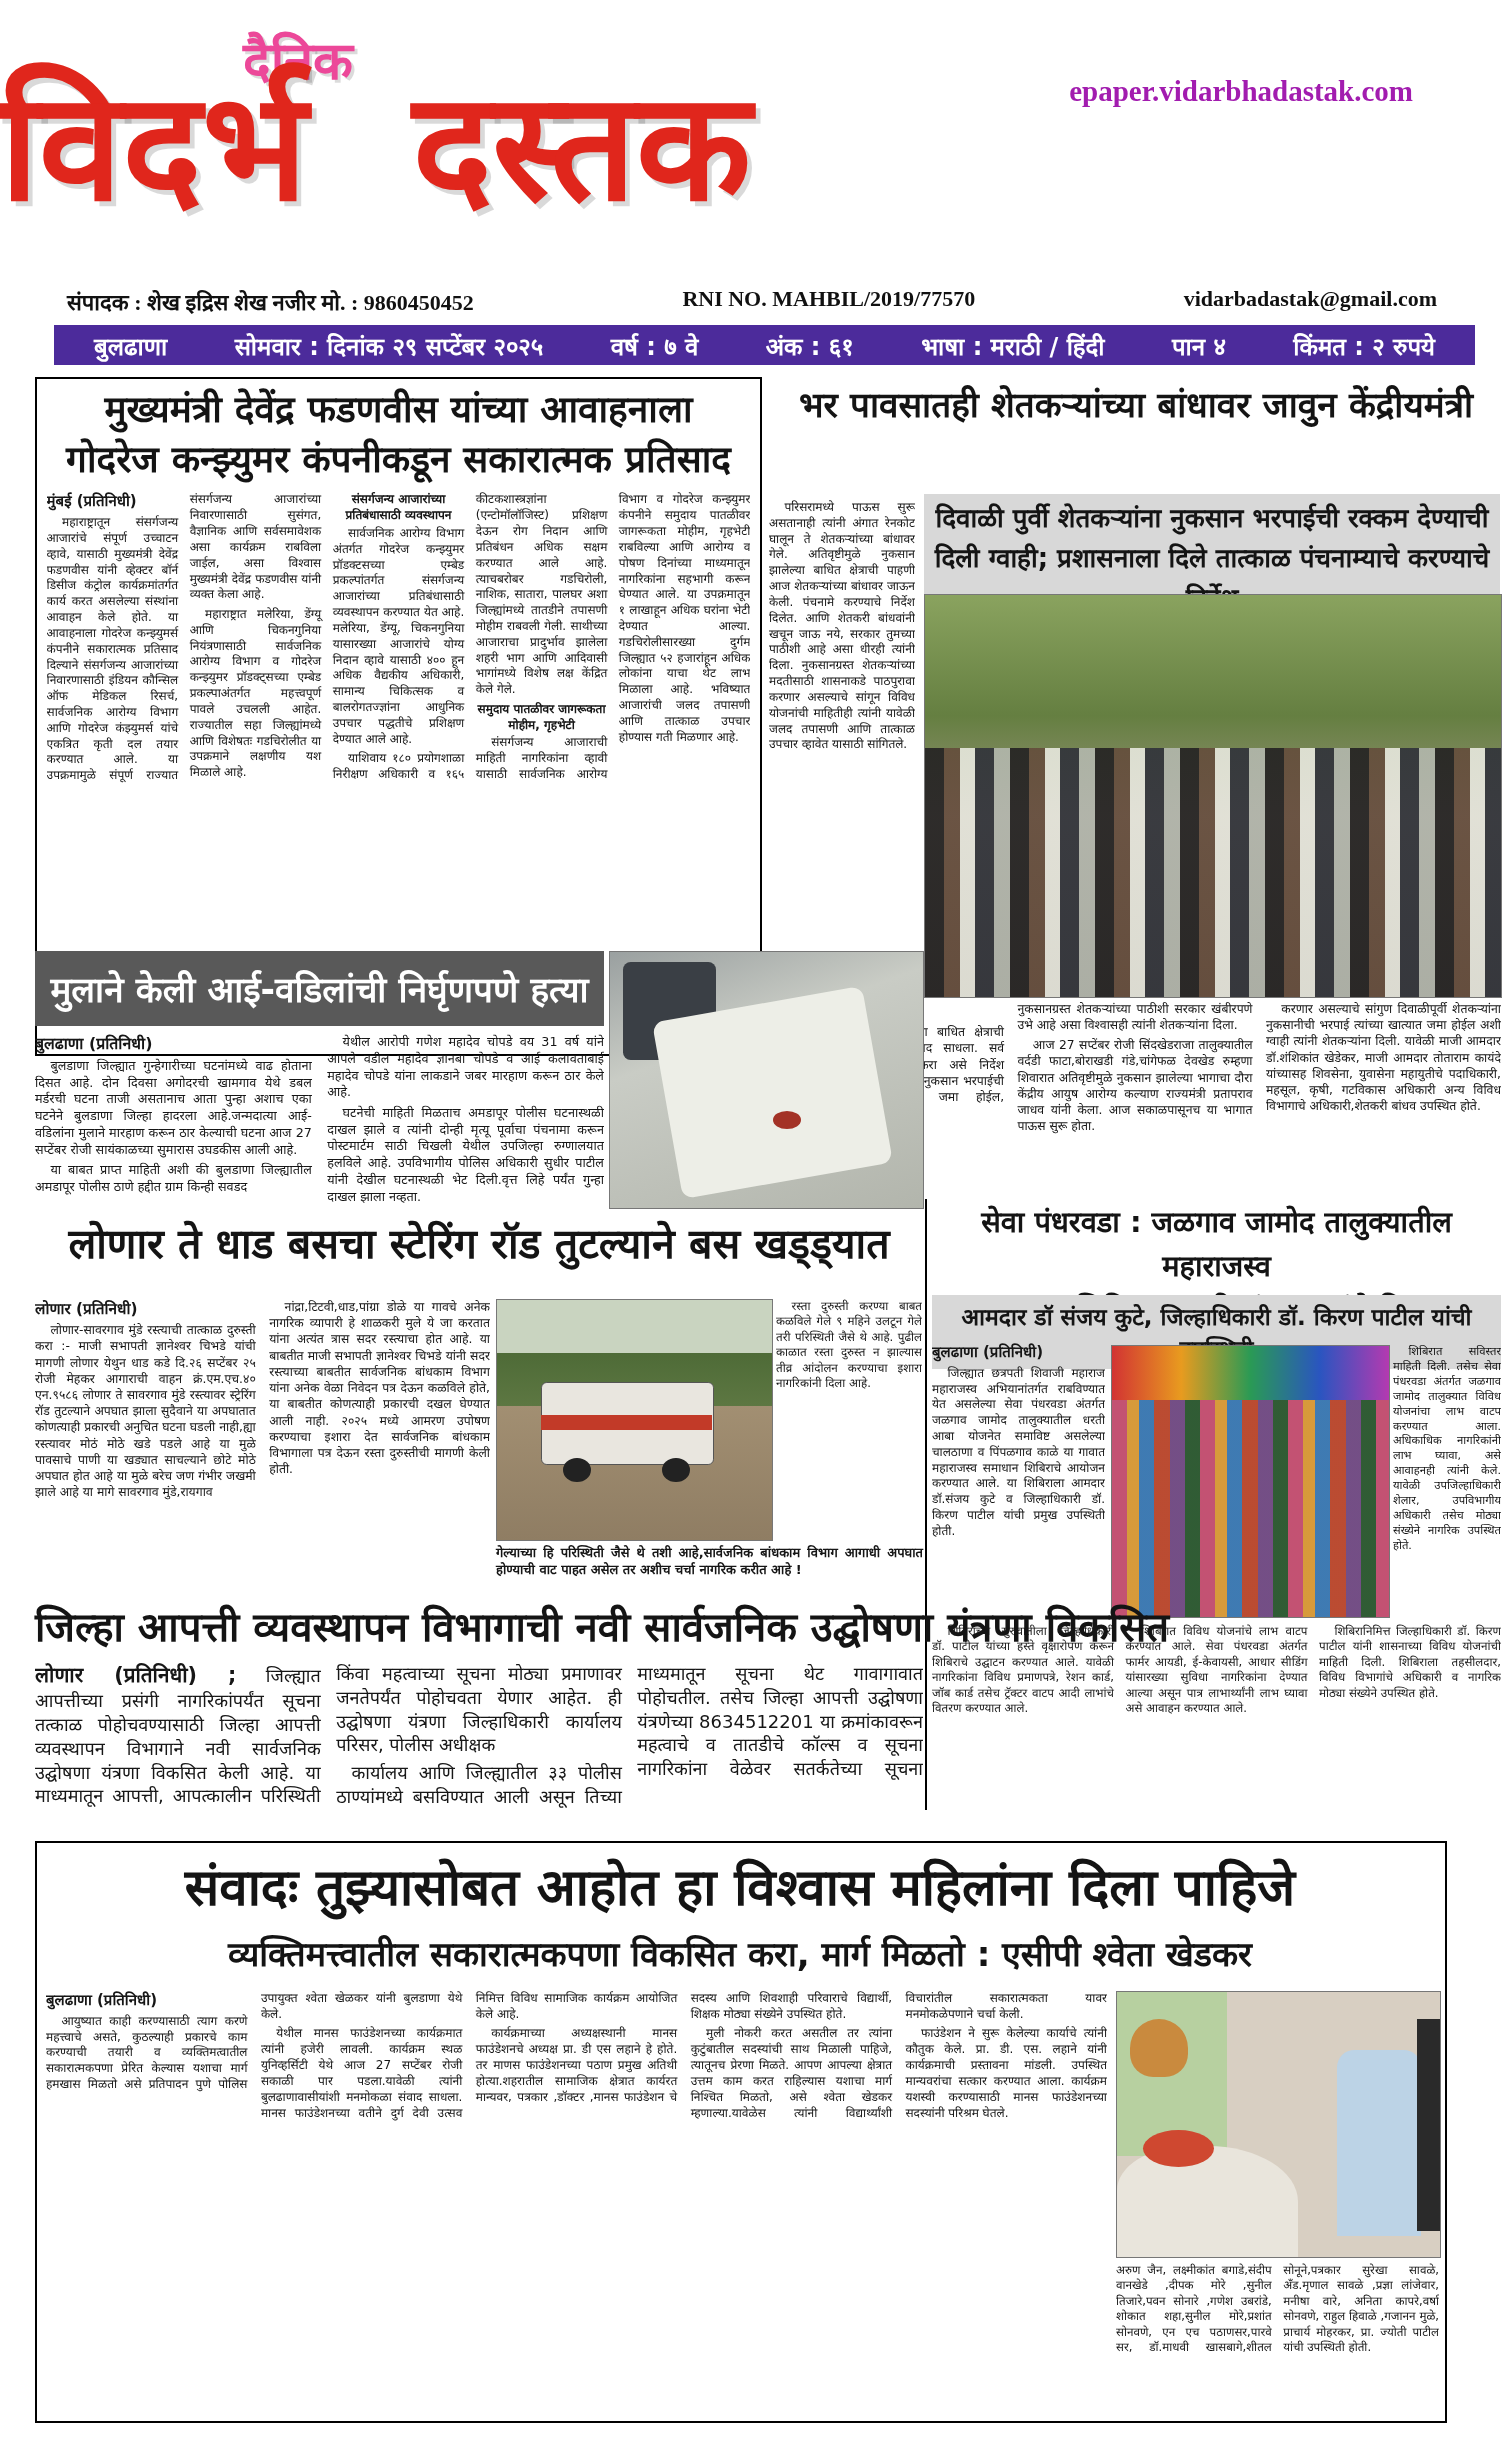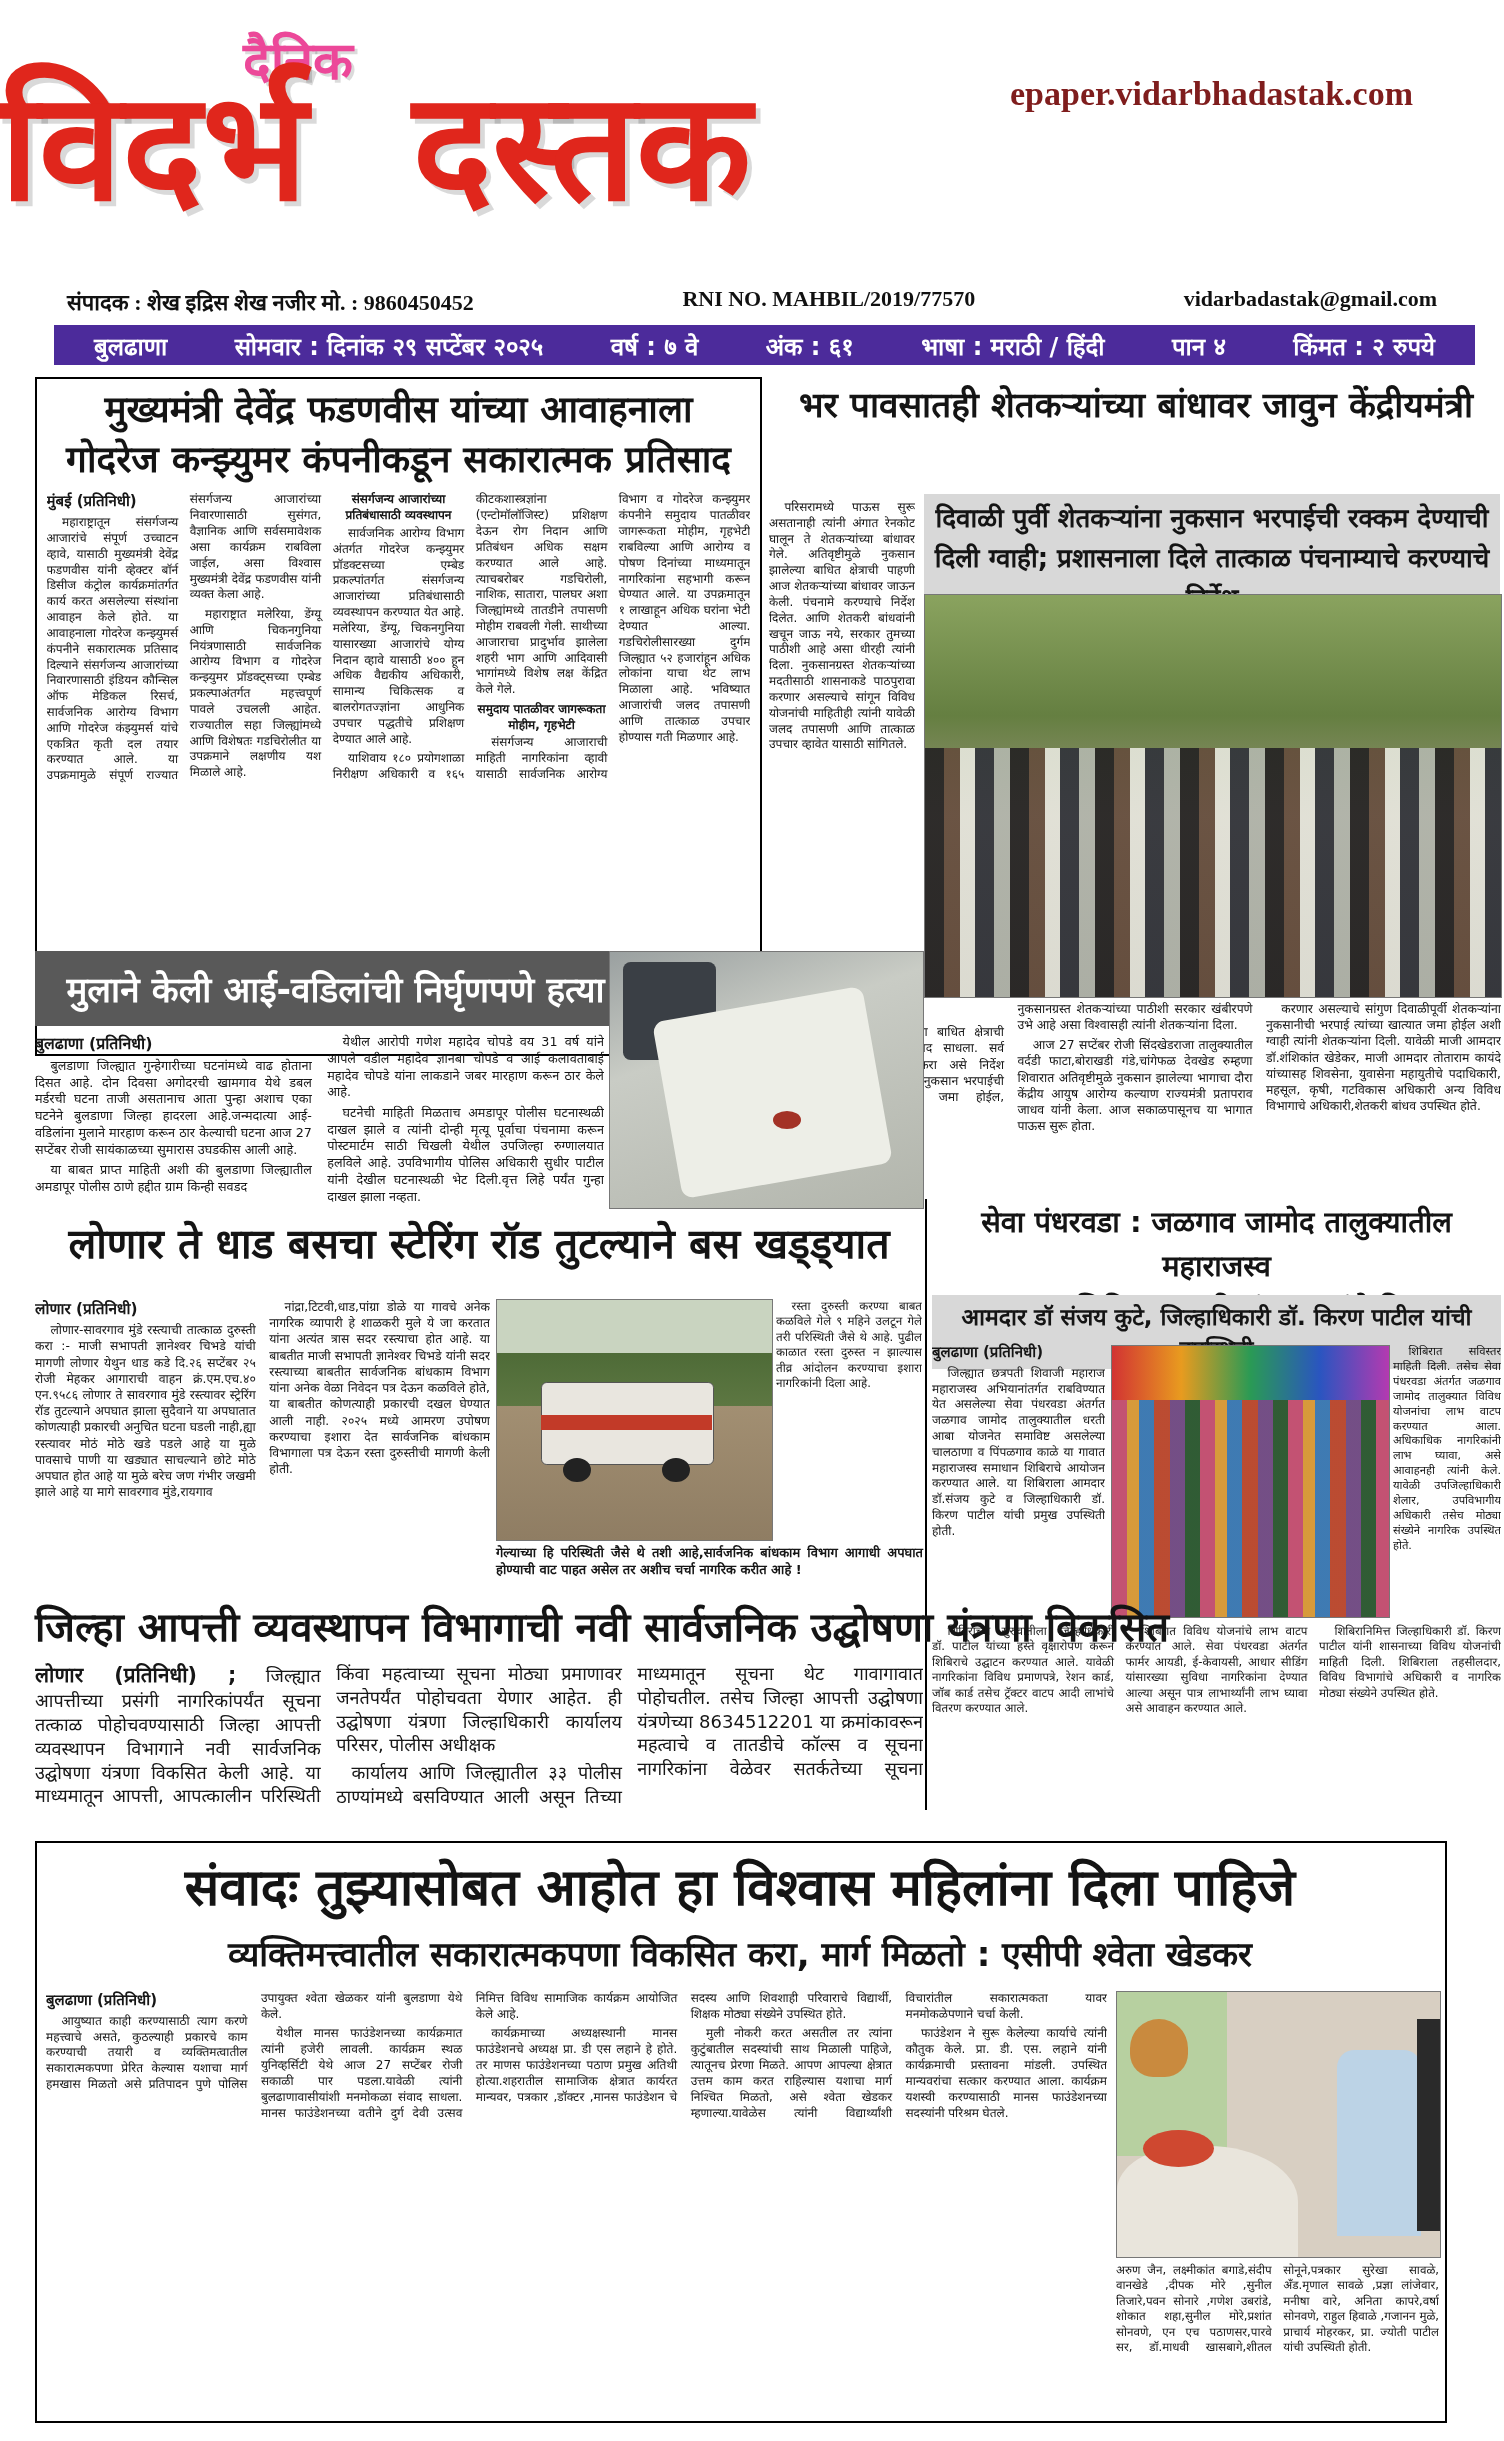--- a/index.html
+++ b/index.html
@@ -4,21 +4,21 @@
 <style>
   html,body{margin:0;padding:0;background:#fff;}
   .page{position:relative;width:1504px;height:2441px;background:#fff;overflow:hidden;
         font-family:"DejaVu Sans",sans-serif;color:#161616;}
   
   .tagline{position:absolute;left:106px;top:23px;width:384px;text-align:center;
            font-size:52px;font-weight:900;color:#ec4899;text-shadow:2.9px 2.9px 0 rgba(0,0,0,.14);}
   .mtitle{position:absolute;left:0;right:0;top:35px;text-align:left;font-size:150px;line-height:1.5;
           font-weight:900;color:#e0261c;word-spacing:53px;text-shadow:4.8px 4.8px 0 rgba(0,0,0,.15);}
   .website{position:absolute;right:91px;top:75px;font-family:"Liberation Serif",serif;
-           font-weight:700;font-size:34px;color:#7f1d1d;}
+           font-weight:700;font-size:29px;color:#a21caf;}
   .editor-row{position:absolute;left:67px;right:67px;top:286px;display:flex;justify-content:space-between;
            font-family:"Liberation Serif",serif;font-weight:700;font-size:22px;color:#111;}
   .date-bar{position:absolute;left:54px;right:29px;top:325px;height:40px;background:#4c2b9b;color:#fff;
            display:flex;align-items:center;justify-content:space-between;padding:0 40px;
            font-size:24px;font-weight:700;}
   
   .hl{position:absolute;font-weight:700;text-align:center;color:#141414;line-height:1.4;}
   .gray{background:#d8d8d8;font-weight:700;text-align:center;color:#141414;}
   .body-txt{position:absolute;text-align:justify;overflow:hidden;line-height:1.32;}
   .body-txt p{margin:0 0 3.8px;text-indent:15.4px;}
@@ -109,21 +109,21 @@
     <div class="heads"></div>
   </div>
   <div class="body-txt" style="left:769px;top:1001px;width:732px;height:190px;column-count:3;column-gap:13.4px;font-size:12.3px;">
     <span class="byline">बुलढाणा (प्रतिनिधी)</span>
     <p>अतिवृष्टीमुळे नुकसान झालेल्या बाधित क्षेत्राची पाहणी करून शेतकऱ्यांशी संवाद साधला. सर्व नुकसानीचे तात्काळ पंचनामे करा असे निर्देश प्रशासनाला दिले तर दिवाळीपूर्वीच नुकसान भरपाईची रक्कम शेतकऱ्यांच्या खात्यात जमा होईल, नुकसानग्रस्त शेतकऱ्यांच्या पाठीशी सरकार खंबीरपणे उभे आहे असा विश्वासही त्यांनी शेतकऱ्यांना दिला.</p>
     <p>आज 27 सप्टेंबर रोजी सिंदखेडराजा तालुक्यातील वर्दडी फाटा,बोराखडी गंडे,चांगेफळ देवखेड  रुम्हणा शिवारात अतिवृष्टीमुळे नुकसान झालेल्या भागाचा दौरा केंद्रीय आयुष आरोग्य कल्याण राज्यमंत्री प्रतापराव जाधव यांनी केला. आज सकाळपासूनच या भागात पाऊस सुरू होता.</p>
     <p>करणार असल्याचे सांगुण दिवाळीपूर्वी शेतकऱ्यांना नुकसानीची भरपाई त्यांच्या खात्यात जमा होईल अशी ग्वाही  त्यांनी शेतकऱ्यांना दिली. यावेळी माजी आमदार डॉ.शंशिकांत खेडेकर, माजी आमदार तोताराम कायंदे यांच्यासह शिवसेना, युवासेना महायुतीचे पदाधिकारी, महसूल, कृषी, गटविकास अधिकारी अन्य विविध विभागाचे अधिकारी,शेतकरी बांधव उपस्थित होते.</p>
   </div>
 
   <div style="position:absolute;left:35px;top:951px;width:569px;height:75px;background:#595959;color:#fff;
-              font-size:35px;font-weight:700;display:flex;align-items:center;justify-content:center;text-align:center;padding-left:16px;">मुलाने केली आई-वडिलांची निर्घृणपणे हत्या</div>
+              font-size:35px;font-weight:700;display:flex;align-items:center;justify-content:center;text-align:center;">मुलाने केली आई-वडिलांची निर्घृणपणे हत्या</div>
   <div class="ph ph-body" style="left:609px;top:951px;width:313px;height:256px;">
     <div class="fig"></div>
     <div class="sheet"></div>
     <div class="red"></div>
   </div>
   <div class="body-txt" style="left:35px;top:1034px;width:569px;height:173px;column-count:2;column-gap:15.4px;font-size:12.7px;">
     <span class="byline">बुलढाणा (प्रतिनिधी)</span>
     <p>बुलडाणा जिल्ह्यात गुन्हेगारीच्या घटनांमध्ये वाढ होताना दिसत आहे. दोन दिवसा अगोदरची खामगाव येथे डबल मर्डरची घटना ताजी असतानाच आता पुन्हा अशाच एका घटनेने बुलडाणा जिल्हा हादरला आहे.जन्मदात्या आई-वडिलांना मुलाने मारहाण करून ठार केल्याची घटना आज 27 सप्टेंबर रोजी सायंकाळच्या सुमारास उघडकीस आली आहे.</p>
     <p>या बाबत प्राप्त माहिती अशी की बुलडाणा जिल्ह्यातील अमडापूर पोलीस ठाणे हद्दीत ग्राम किन्ही सवडद</p>
     <p>येथील आरोपी गणेश महादेव चोपडे वय 31 वर्ष यांने आपले वडील महादेव ज्ञानबा चोपडे व आई कलावताबाई महादेव चोपडे यांना लाकडाने जबर मारहाण करून ठार केले आहे.</p>

